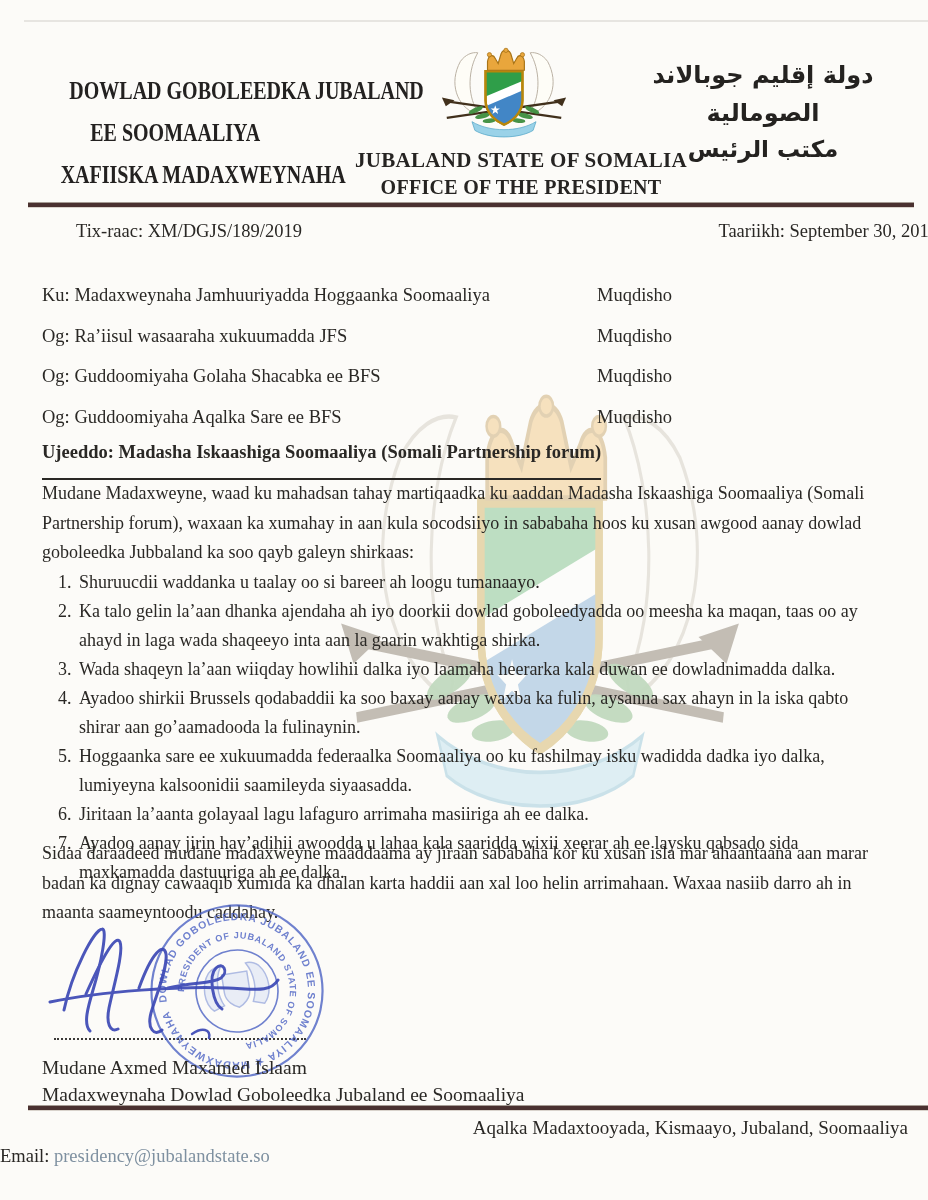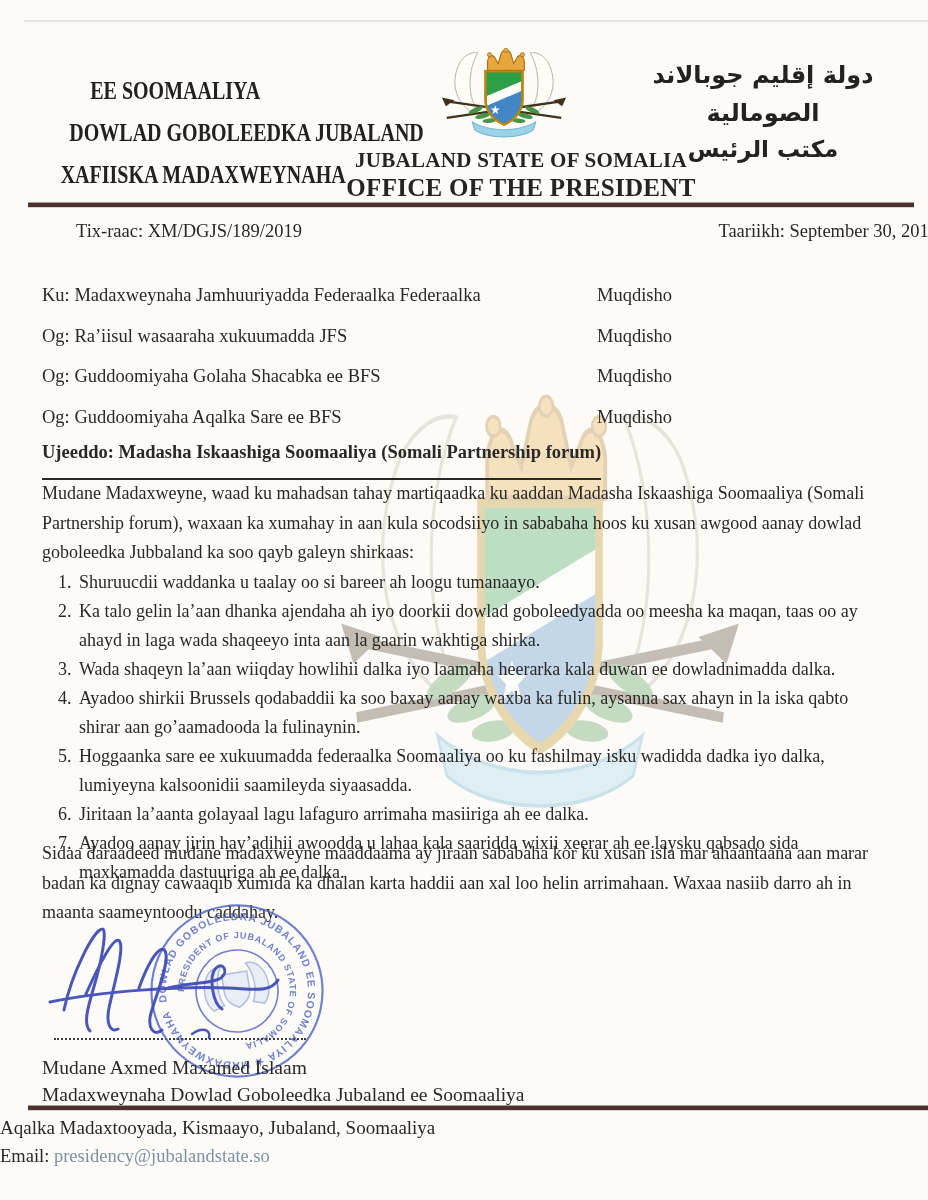--- a/index.html
+++ b/index.html
@@ -13,21 +13,21 @@
   .scan-line-top{top:20px;left:24px;right:0;height:2px;background:#e7e5e1;}
   .org-somali{left:25px;top:70px;width:300px;text-align:center;font-weight:bold;
     font-size:25px;line-height:42px;color:#232120;}
   .org-somali .cond{display:inline-block;transform:scaleX(0.8);transform-origin:center;white-space:nowrap;}
   .org-arabic{left:612px;top:56px;width:302px;text-align:center;direction:rtl;
     font-family:"DejaVu Sans", sans-serif;font-weight:bold;color:#242220;}
   .org-arabic .l1{font-size:24px;line-height:38px;}
   .org-arabic .l2{font-size:23px;line-height:34px;}
   .org-english{left:336px;top:146px;width:370px;text-align:center;font-weight:bold;color:#262422;}
   .org-english .l1{font-size:21px;line-height:28px;letter-spacing:.3px;}
-  .org-english .l2{font-size:25px;line-height:27px;letter-spacing:.3px;}
+  .org-english .l2{font-size:20px;line-height:27px;letter-spacing:.3px;}
   .emblem-box{left:440px;top:46px;width:128px;height:97px;}
   .rule{height:6px;background:linear-gradient(#a59c94 0 20%,#4a3130 20% 76%,#d9d3cc 76% 100%);}
   .rule-header{top:202px;left:28px;width:886px;}
   .rule-footer{top:1105px;left:28px;width:900px;}
   
   .ref-row{top:221px;left:42px;width:862px;display:flex;justify-content:space-between;
     font-size:18.5px;margin-left:34px;}
   
   .recipients{top:284px;left:42px;width:862px;font-size:18.5px;}
   .rcpt{position:relative;height:23px;margin-bottom:17.5px;line-height:23px;}
@@ -42,21 +42,21 @@
   .reasons{top:568px;left:42px;width:848px;font-size:18px;line-height:29px;}
   .reasons ol{margin:0;padding:0 0 0 34px;}
   .reasons li{margin:0;padding-left:3px;}
   .closing{top:839px;left:42px;width:848px;font-size:18px;line-height:29.5px;}
   
   .stamp-box{left:146px;top:900px;width:182px;height:182px;z-index:3;transform:rotate(-9deg);}
   .signature-box{left:42px;top:912px;width:290px;height:140px;z-index:4;}
   .dotted-line{top:1028px;left:54px;width:252px;height:10px;border-bottom:2.5px dotted #3c3a38;z-index:2;}
   .signer{top:1055px;left:42px;font-size:19.5px;line-height:26.5px;z-index:5;}
   
-  .footer-address{top:1117px;left:0;width:908px;text-align:left;font-size:19px;}
+  .footer-address{top:1117px;left:0;width:908px;text-align:right;font-size:19px;}
   .footer-email{top:1146px;left:0;width:928px;text-align:left;font-size:18.5px;}
   .footer-email .mail{color:#7e90a0;text-decoration:none;}
   .defs-holder{position:absolute;width:0;height:0;overflow:hidden;}
 </style>
 </head>
 <body>
 
 <svg class="defs-holder" aria-hidden="true">
   <defs>
     <clipPath id="shieldClip">
@@ -103,22 +103,22 @@
 
 <div class="page">
 
   <div class="abs scan-line-top"></div>
 
   <svg class="abs watermark" viewBox="0 0 130 100" preserveAspectRatio="none">
     <use href="#emblemDef"></use>
   </svg>
 
   <div class="abs org-somali content-z">
+    <div><span class="cond">DOWLAD GOBOLEEDKA JUBALAND</span></div>
     <div><span class="cond">EE SOOMAALIYA</span></div>
-    <div><span class="cond">DOWLAD GOBOLEEDKA JUBALAND</span></div>
     <div><span class="cond">XAFIISKA MADAXWEYNAHA</span></div>
   </div>
 
   <svg class="abs emblem-box content-z" viewBox="0 0 130 100">
     <use href="#emblemDef"></use>
   </svg>
 
   <div class="abs org-arabic content-z">
     <div class="l1">دولة إقليم جوبالاند الصومالية</div>
     <div class="l2">مكتب الرئيس</div>
@@ -131,21 +131,21 @@
 
   <div class="abs rule rule-header"></div>
 
   <div class="abs ref-row content-z">
     <span>Tix-raac: XM/DGJS/189/2019</span>
     <span>Taariikh: September 30, 2019</span>
   </div>
 
   <div class="abs recipients content-z">
     <div class="rcpt">
-      <span>Ku: Madaxweynaha Jamhuuriyadda Federaalka Federaalka</span>
+      <span>Ku: Madaxweynaha Jamhuuriyadda Hoggaanka Soomaaliya</span>
       <span class="city">Muqdisho</span>
     </div>
     <div class="rcpt">
       <span>Og: Ra’iisul wasaaraha xukuumadda JFS</span>
       <span class="city">Muqdisho</span>
     </div>
     <div class="rcpt">
       <span>Og: Guddoomiyaha Golaha Shacabka ee BFS</span>
       <span class="city">Muqdisho</span>
     </div>

